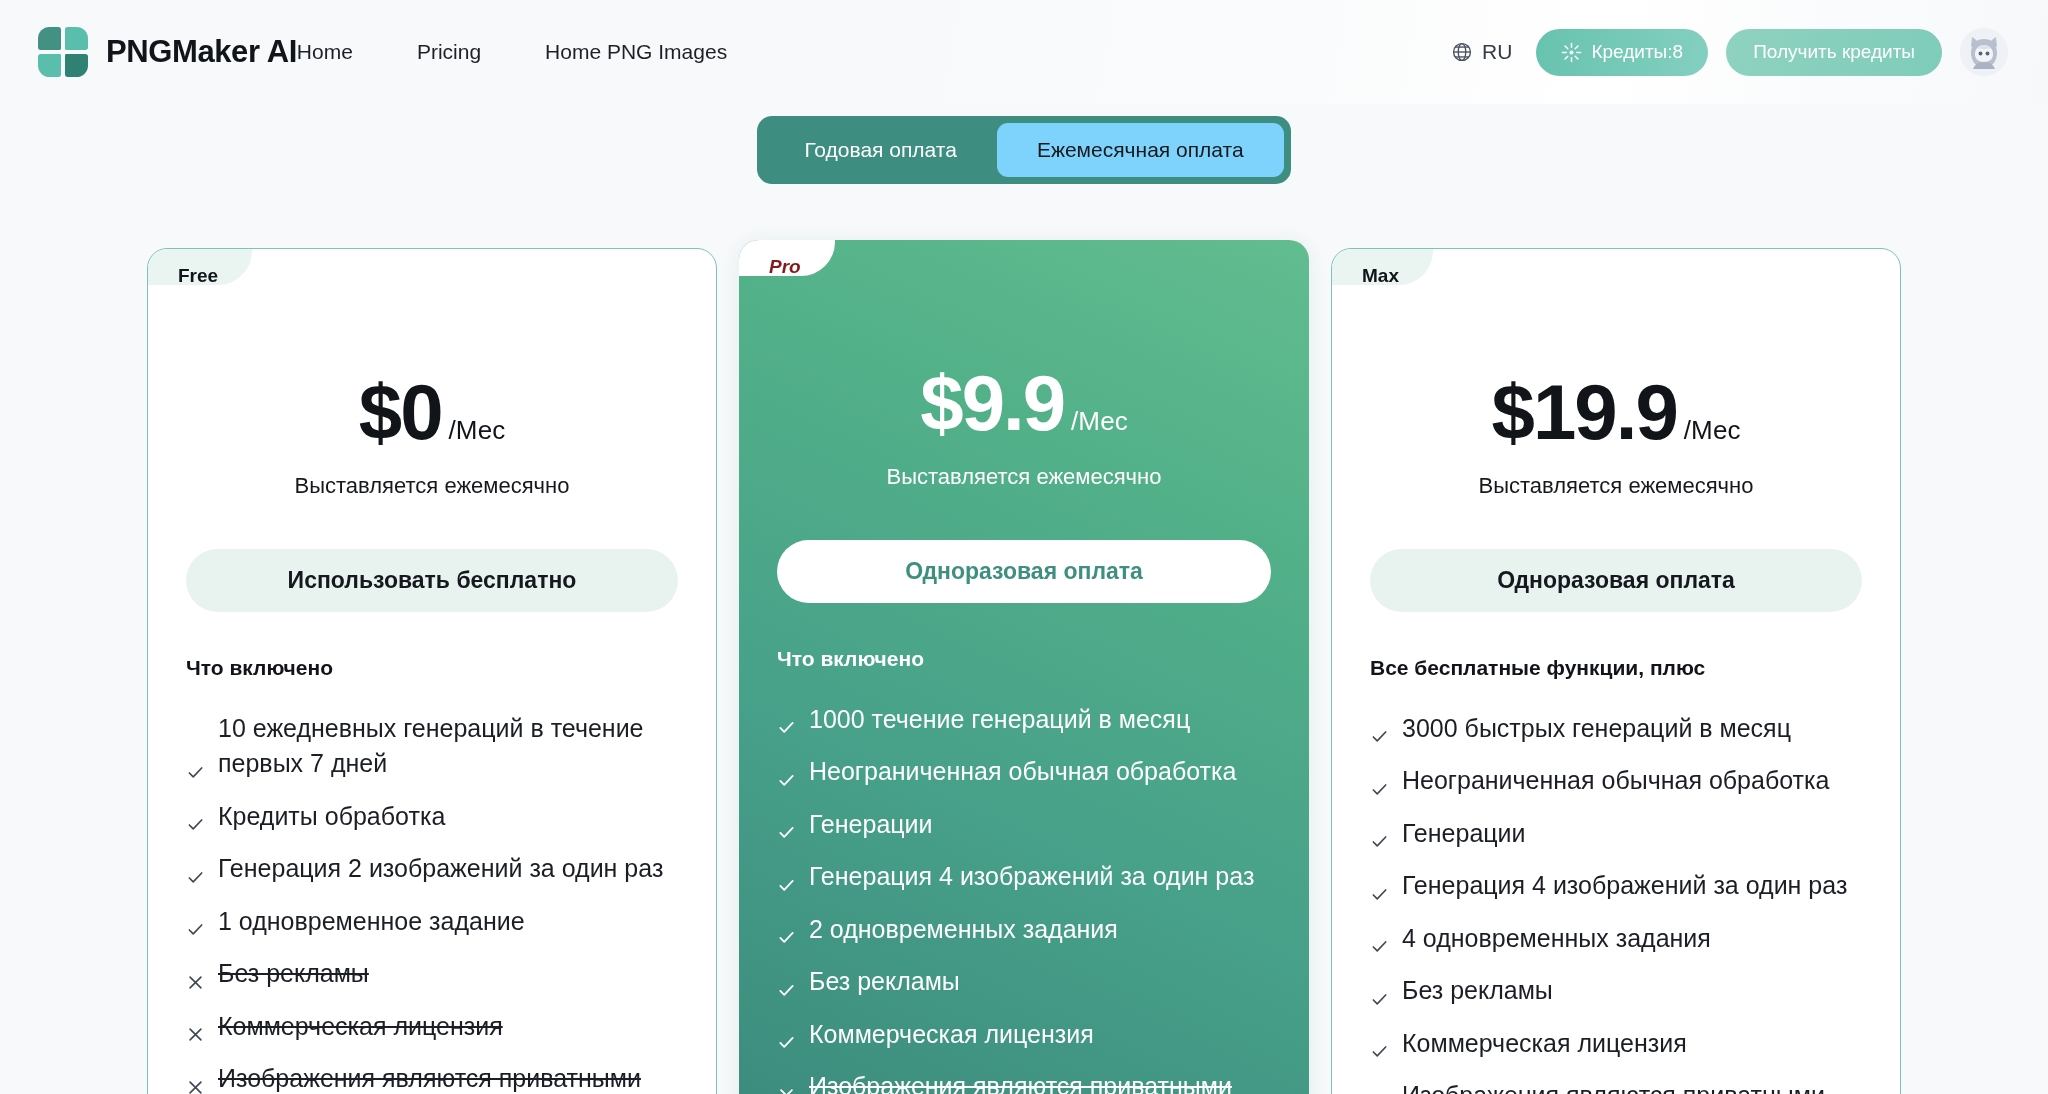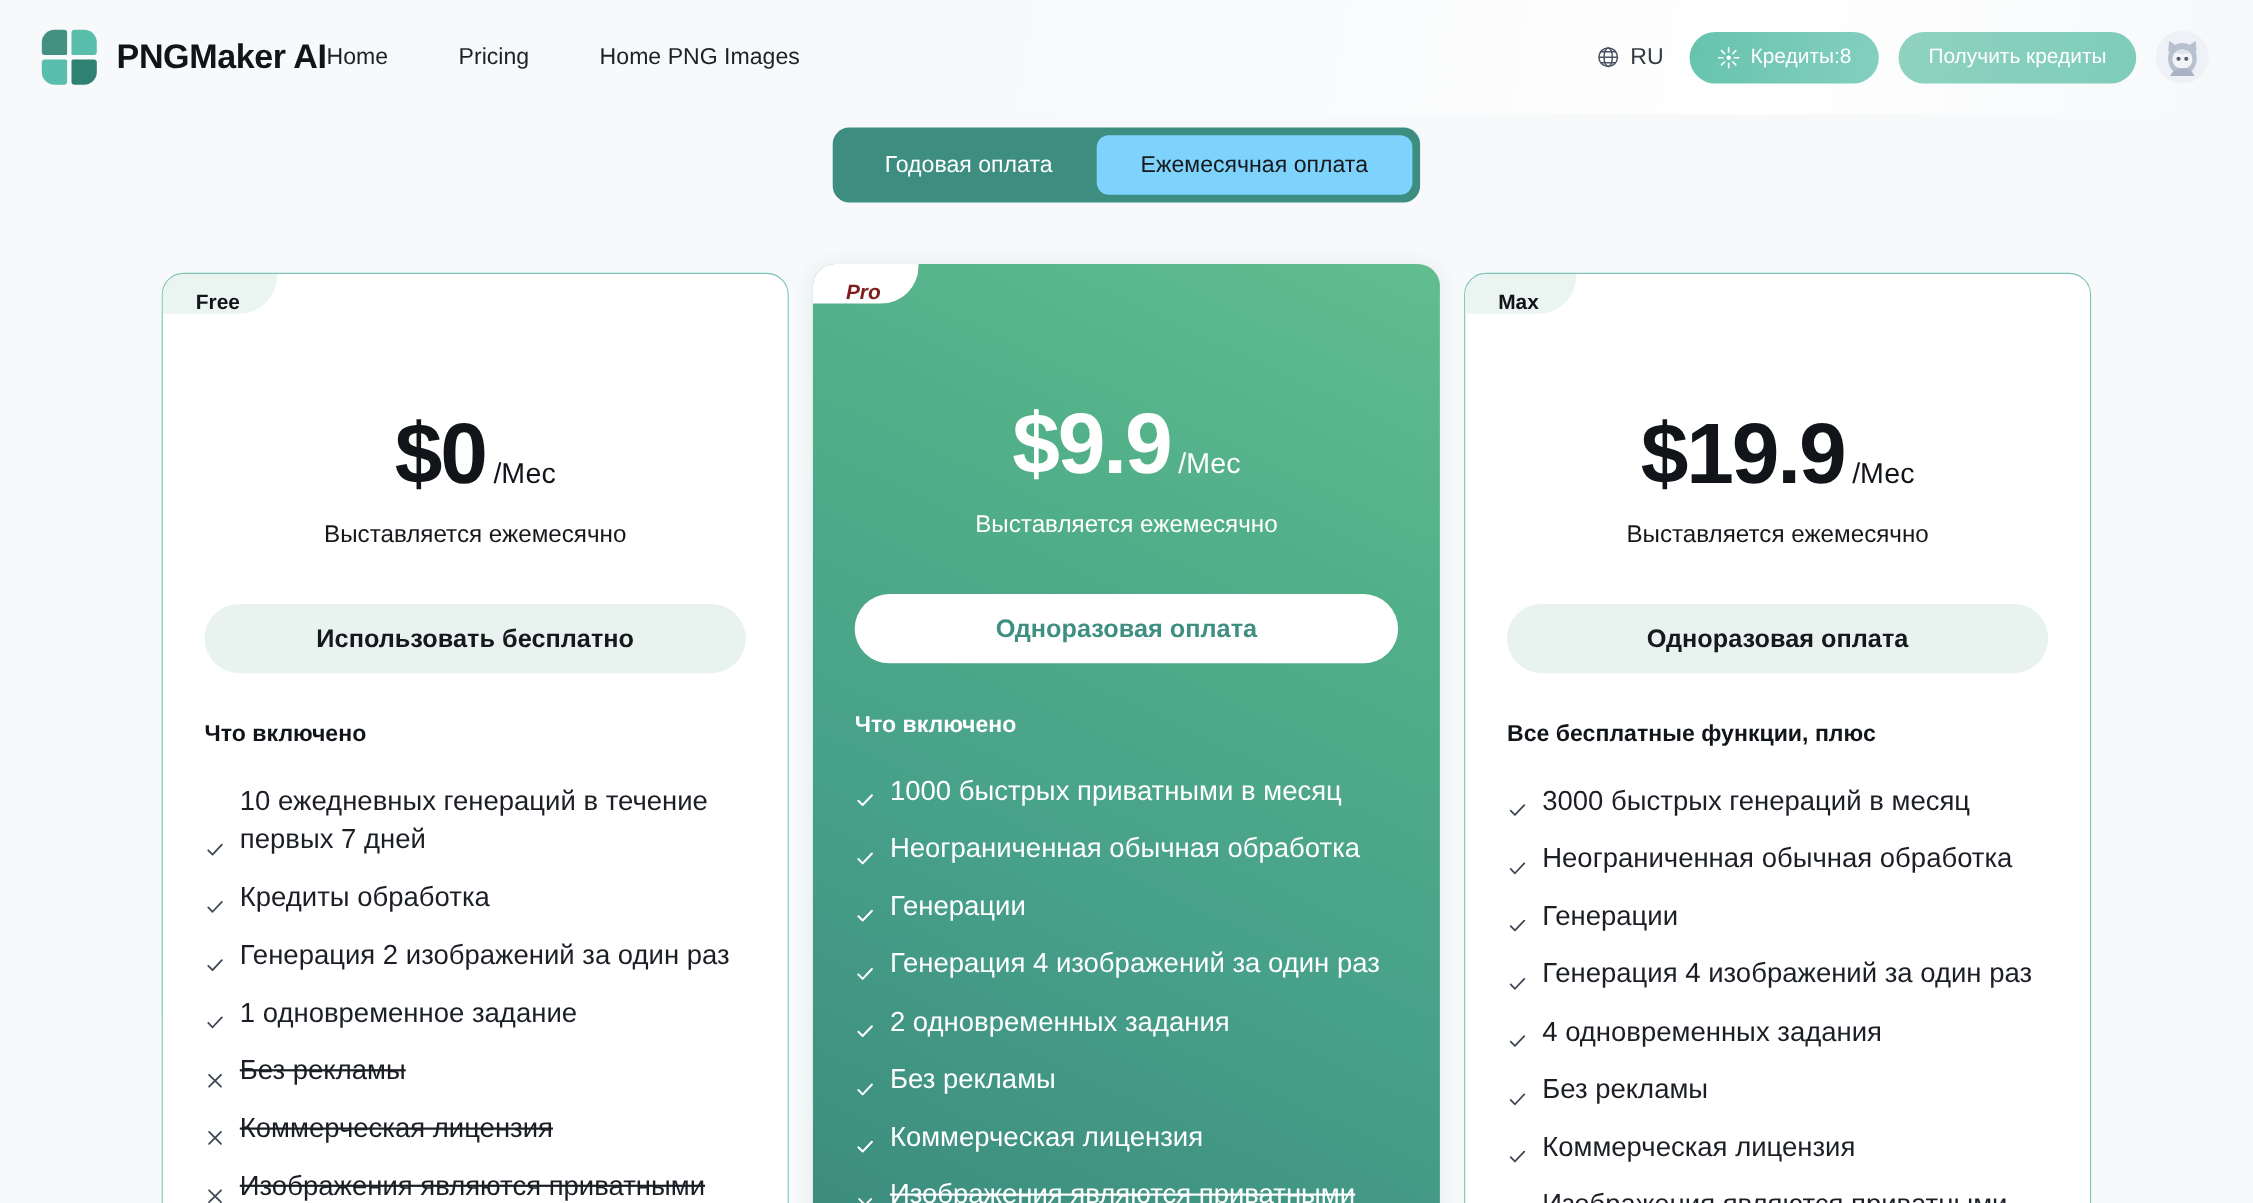--- a/index.html
+++ b/index.html
@@ -426,21 +426,21 @@
 
     <button class="cta white">Одноразовая оплата</button>
 
     <div class="feat-title">Что включено</div>
 
     <ul class="feat-list">
       <li class="feat-item">
         <svg class="feat-icon" viewBox="0 0 20 20" fill="none" stroke="#ffffff" stroke-width="1.9" stroke-linecap="round" stroke-linejoin="round">
             <path d="M3.5 10.5 L7.6 14.6 L16.5 5.2"></path>
           </svg>
-        <span class="feat-text">1000 быстрых приватными в месяц</span>
+        <span class="feat-text">1000 течение генераций в месяц</span>
       </li>
       <li class="feat-item">
         <svg class="feat-icon" viewBox="0 0 20 20" fill="none" stroke="#ffffff" stroke-width="1.9" stroke-linecap="round" stroke-linejoin="round">
             <path d="M3.5 10.5 L7.6 14.6 L16.5 5.2"></path>
           </svg>
         <span class="feat-text">Неограниченная обычная обработка</span>
       </li>
       <li class="feat-item">
         <svg class="feat-icon" viewBox="0 0 20 20" fill="none" stroke="#ffffff" stroke-width="1.9" stroke-linecap="round" stroke-linejoin="round">
             <path d="M3.5 10.5 L7.6 14.6 L16.5 5.2"></path>

